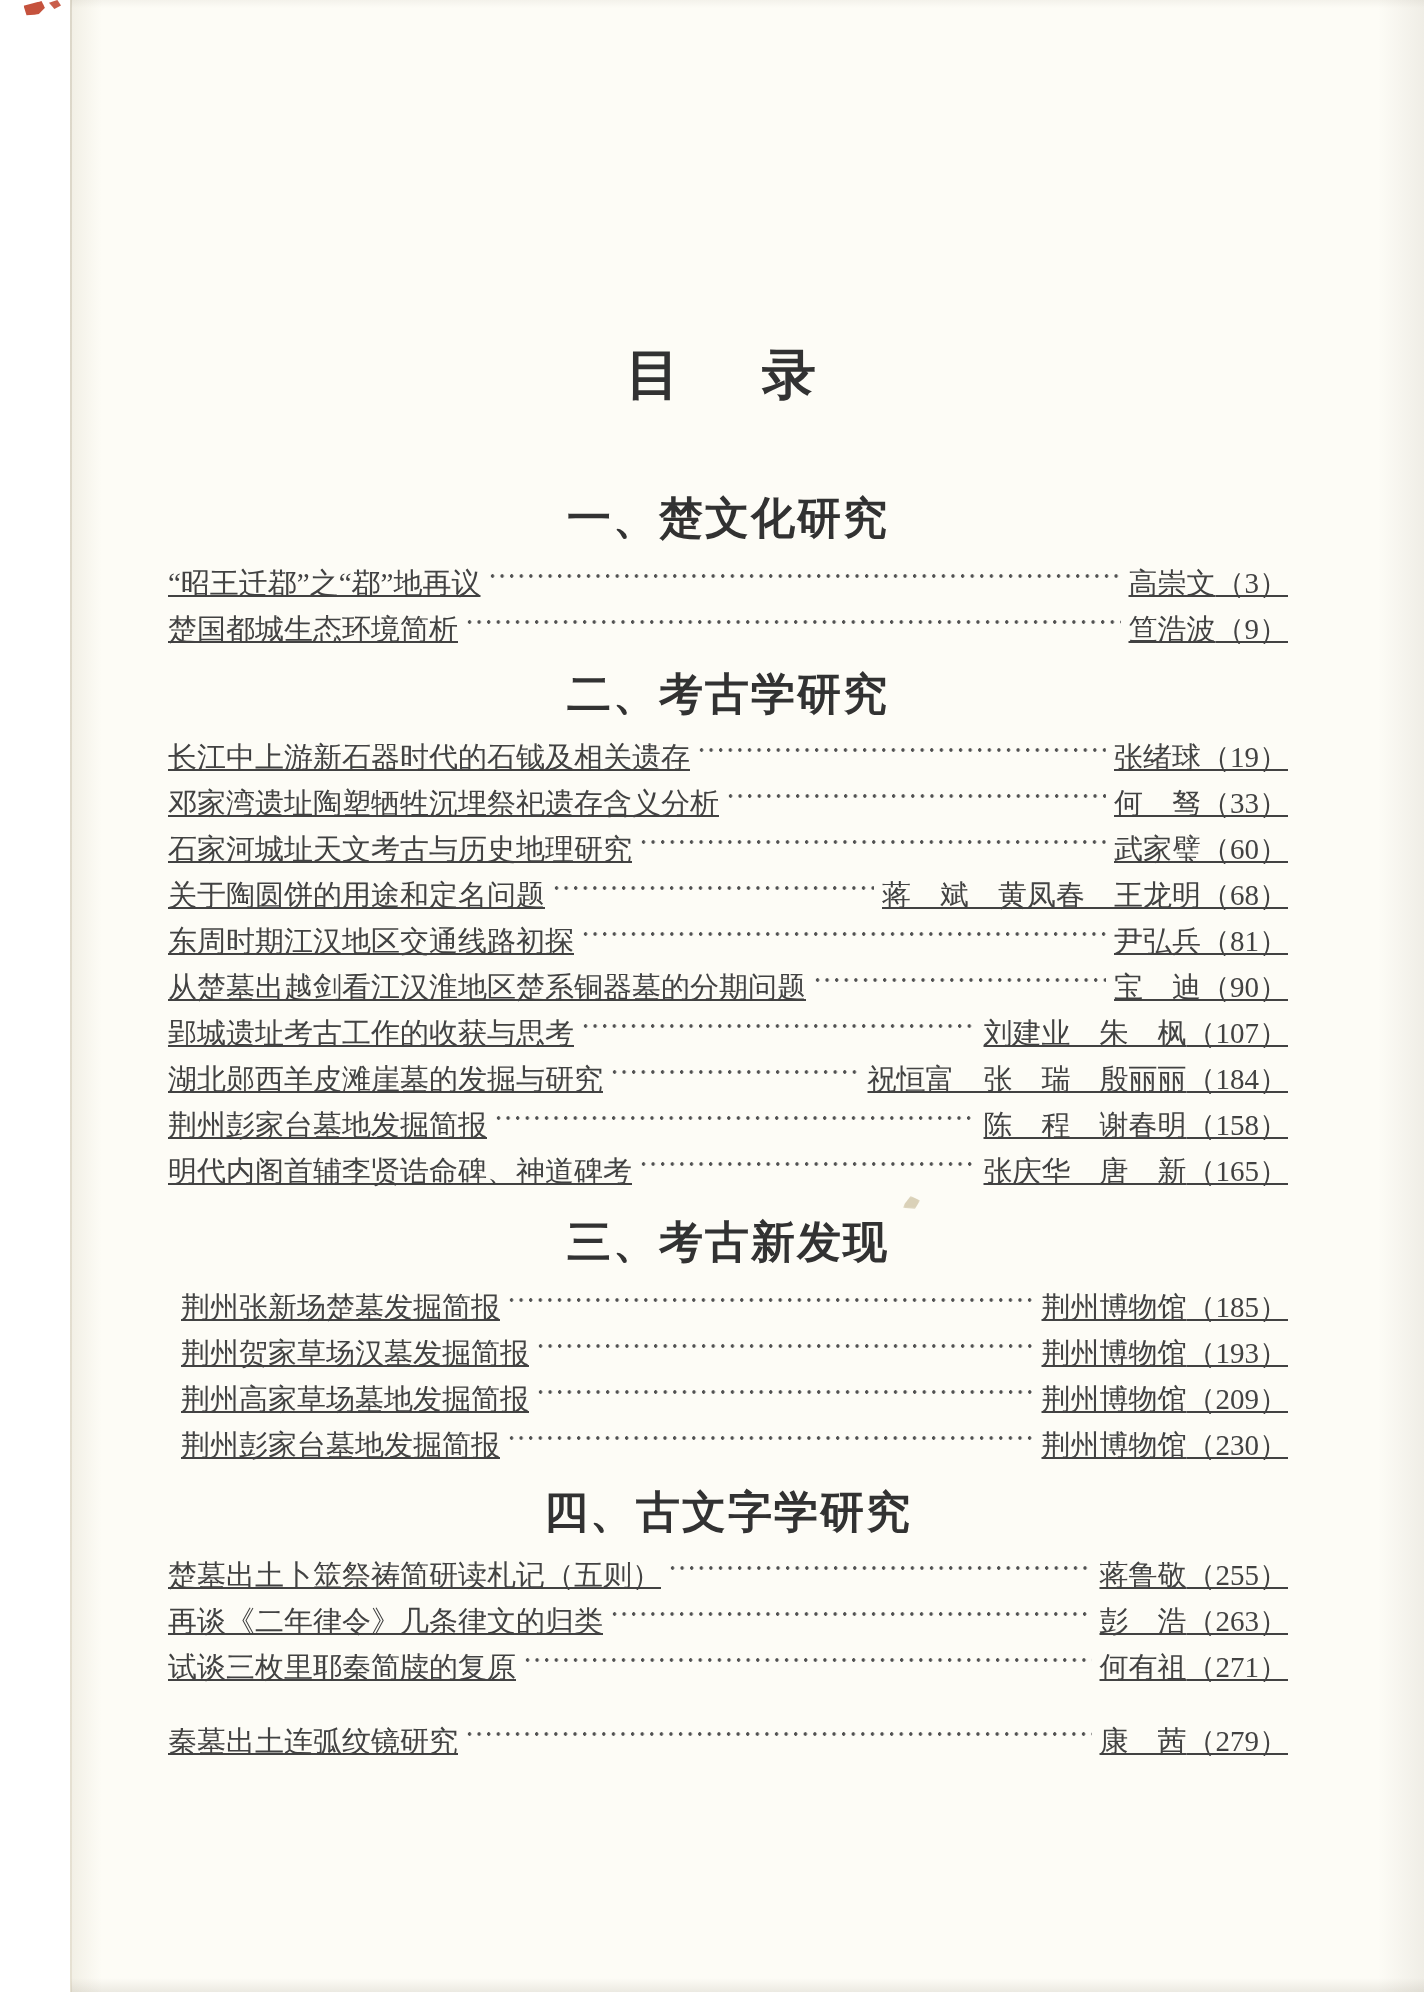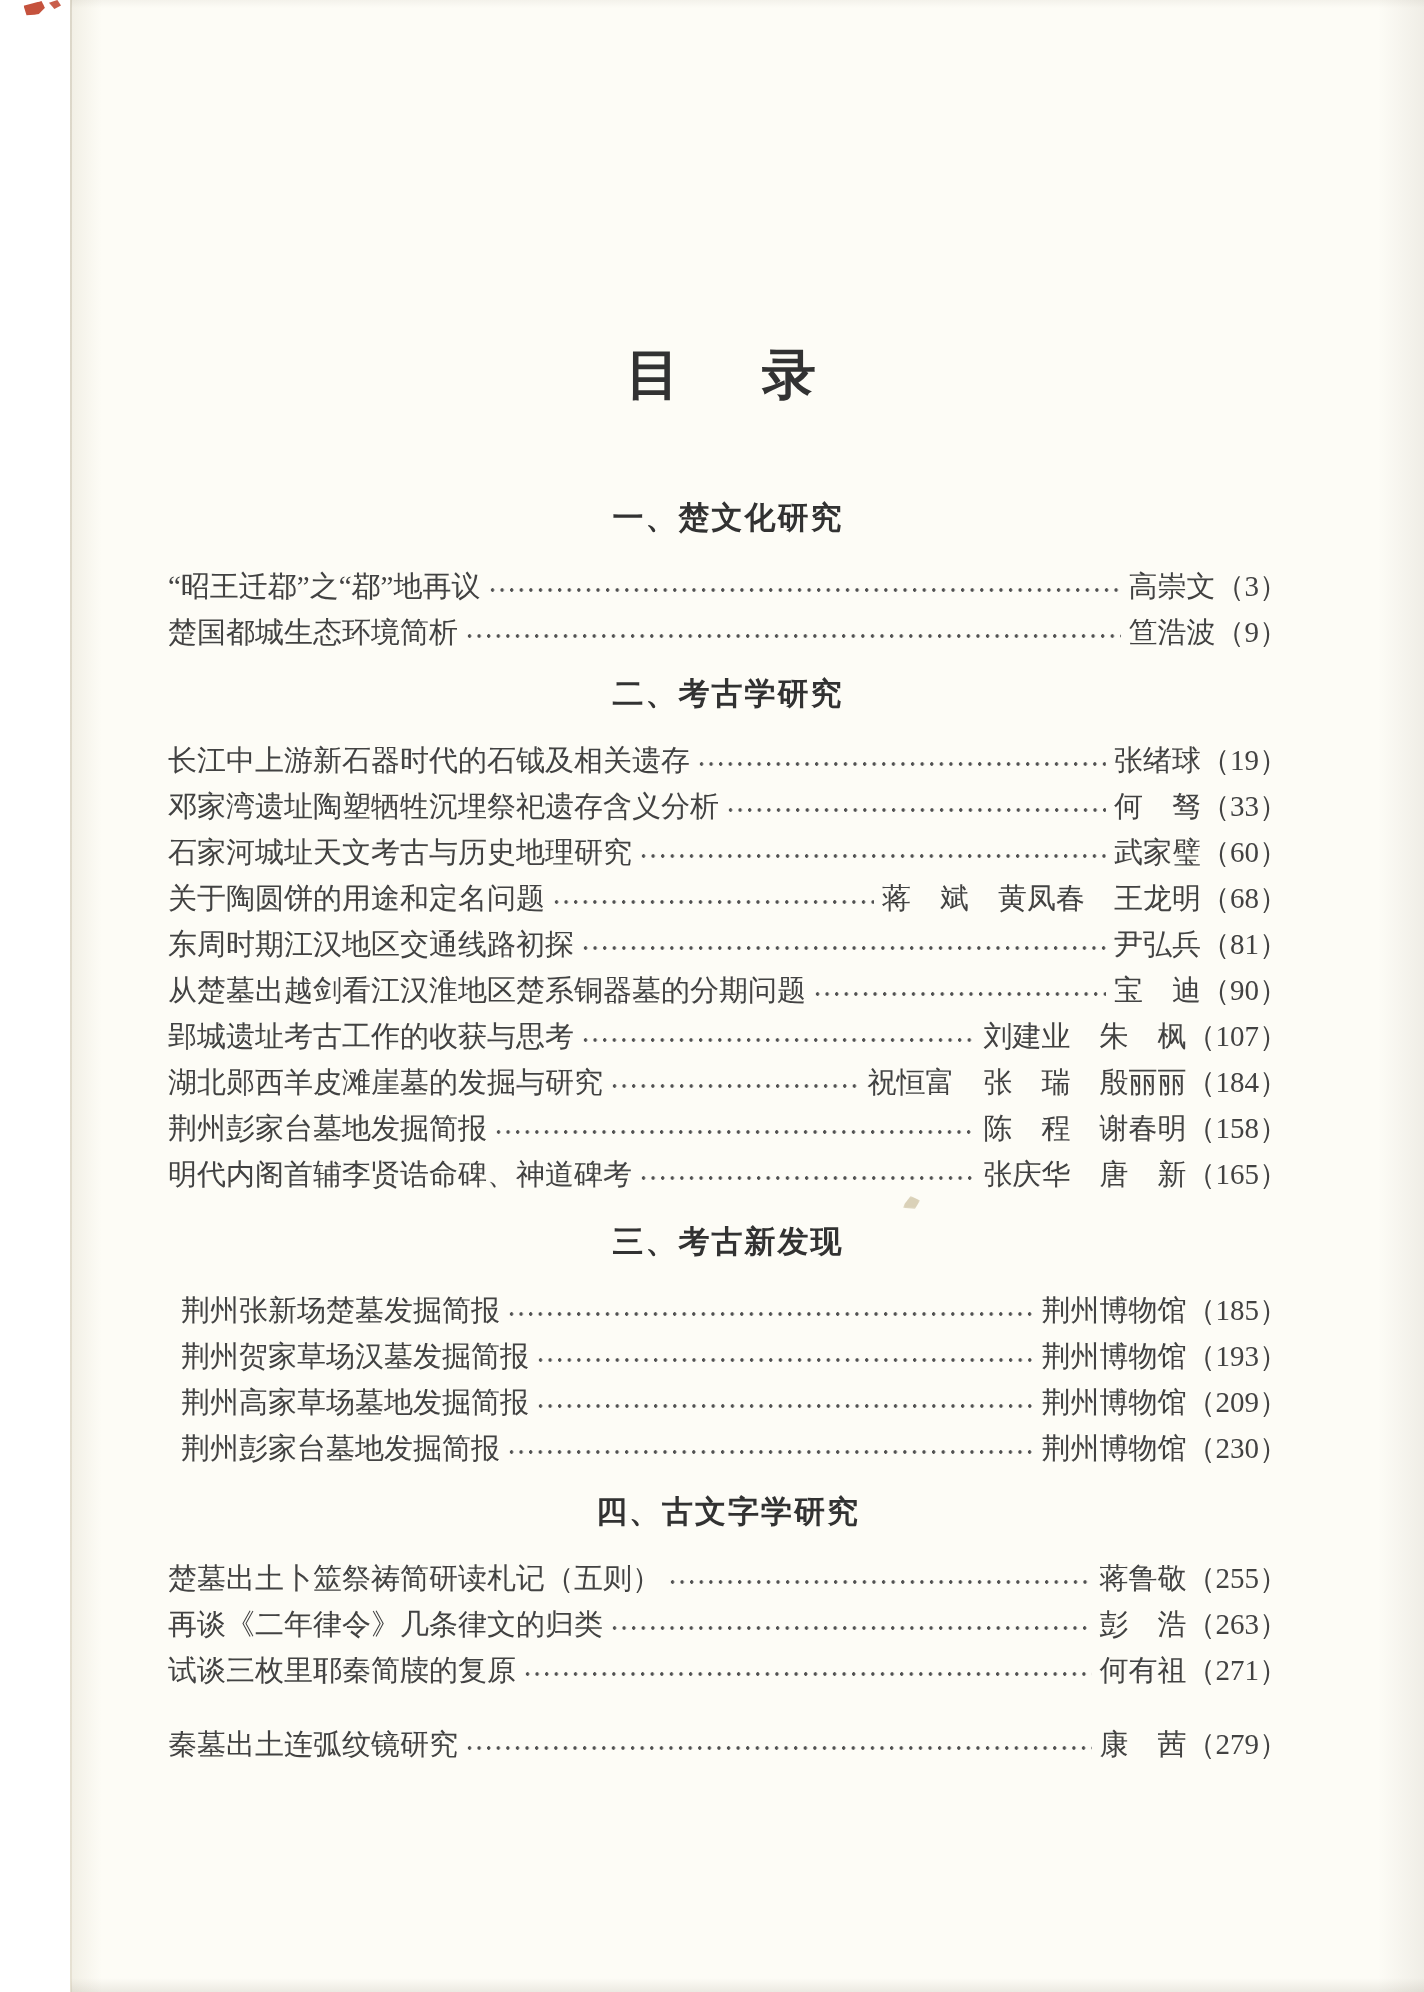--- a/index.html
+++ b/index.html
@@ -59,39 +59,40 @@
     margin-top:330px;
     text-align:center;
     font-size:54px; line-height:58px; font-weight:bold;
     letter-spacing:14px;
     color:var(--heading_ink, #333333);
   }
   .section-heading {
     text-align:center;
     font-family:"Liberation Sans", sans-serif;
     font-weight:bold;
-    font-size:31px; line-height:36px;
+    font-size:44px; line-height:36px;
     letter-spacing:2px;
     color:var(--heading_ink, #323232);
   }
   section:nth-of-type(1) .section-heading { margin-top:96px; }
   section:nth-of-type(2) .section-heading { margin-top:20px; }
   section:nth-of-type(3) .section-heading { margin-top:26px; }
   section:nth-of-type(4) .section-heading { margin-top:22px; }
   section:nth-of-type(5) .section-heading { margin-top:24px; }
   section:nth-of-type(1) .rows { margin-top:28px; }
   section:nth-of-type(2) .rows { margin-top:26px; }
   section:nth-of-type(3) .rows { margin-top:28px;margin-left:13px; }
   section:nth-of-type(4) .rows { margin-top:26px; }
   section:nth-of-type(5) .rows { margin-top:28px; }
   .entry {
-    display:flex; align-items:center;
+    display:flex; align-items:flex-start;
     height:46px;
     font-size:29px;
     white-space:nowrap;
+    text-decoration:underline;
   }
   .entry-title, .entry-authors, .entry-page { white-space:nowrap; }
   .leader {
     flex:1 1 auto;
     height:12px;
     margin:6px 8px 0 7px;
     background-image:radial-gradient(circle at 4.5px 6px, var(--dot, #515151) 1.5px, rgba(0,0,0,0) 2px);
     background-size:9.6px 12px;
     background-repeat:repeat-x;
   }

